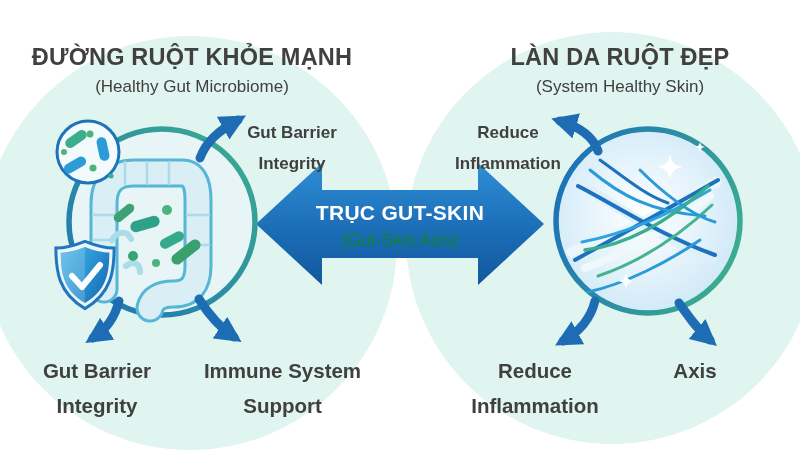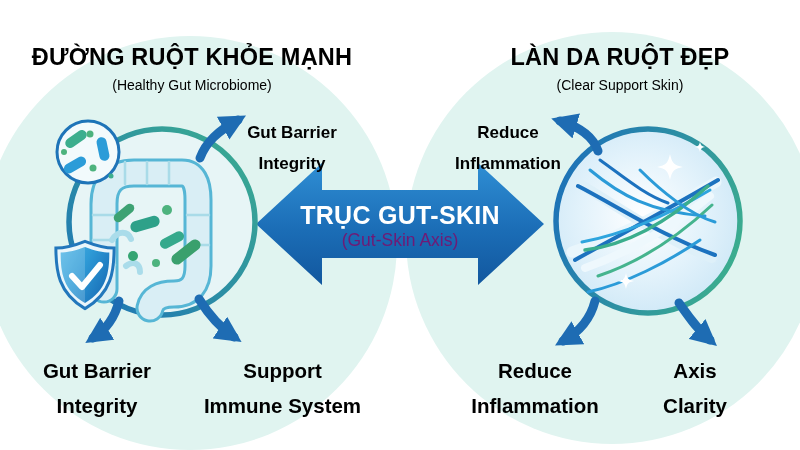--- a/index.html
+++ b/index.html
@@ -1,28 +1,28 @@
 <!DOCTYPE html>
 <html><head>
 <meta charset="utf-8">
 <style>
   html,body{margin:0;padding:0;background:#ffffff;}
   #stage{
     position:relative;width:800px;height:450px;overflow:hidden;
     background:#ffffff;font-family:"Liberation Sans",sans-serif;
   }
   #stage svg{position:absolute;left:0;top:0;}
-  .txt{position:absolute;color:#000000;text-align:center;line-height:1.18;}
+  .txt{position:absolute;color:#404040;text-align:center;line-height:1.18;}
   .title{font-size:23.5px;font-weight:bold;letter-spacing:.2px;}
-  .subtitle{font-size:14px;font-weight:500;margin-top:3px;}
+  .subtitle{font-size:17px;font-weight:500;margin-top:3px;}
   .callout-sm{font-size:17px;font-weight:bold;}
   .callout-lg{font-size:20.5px;font-weight:bold;}
   .line{display:block;margin-top:11px;}
-  .axis-title{font-size:25px;font-weight:bold;color:#ffffff;letter-spacing:.3px;}
-  .axis-subtitle{font-size:17.5px;font-weight:500;color:#701a75;}
+  .axis-title{font-size:21px;font-weight:bold;color:#ffffff;letter-spacing:.3px;}
+  .axis-subtitle{font-size:17.5px;font-weight:500;color:#15803d;}
 </style>
 </head>
 <body>
 
 <div id="stage">
 
   <svg width="800" height="450" viewBox="0 0 800 450">
     <defs>
       <linearGradient id="circGrad" x1="0" y1="1" x2="1" y2="0">
         <stop offset="0" stop-color="#1d72b8"></stop>
@@ -152,48 +152,47 @@
       <path d="M 598,151 C 593,136 580,127 560,121" marker-end="url(#flowHead)"></path>
       <path d="M 595,301 C 591,317 581,331 563,341" marker-end="url(#flowHead)"></path>
       <path d="M 679,303 C 689,317 697,329 710,340" marker-end="url(#flowHead)"></path>
     </g>
   </svg>
 
   <div class="txt title" style="left:12px;top:44px;width:360px;">ĐƯỜNG RUỘT KHỎE MẠNH</div>
   <div class="txt subtitle" style="left:12px;top:74px;width:360px;">(Healthy Gut Microbiome)</div>
 
   <div class="txt title" style="left:445px;top:44px;width:350px;">LÀN DA RUỘT ĐẸP</div>
-  <div class="txt subtitle" style="left:445px;top:74px;width:350px;">(Clear Support Skin)</div>
+  <div class="txt subtitle" style="left:445px;top:74px;width:350px;">(System Healthy Skin)</div>
 
   <div class="txt callout-sm" style="left:232px;top:112px;width:120px;">
     <span class="line">Gut Barrier</span>
     <span class="line">Integrity</span>
   </div>
 
   <div class="txt callout-sm" style="left:443px;top:112px;width:130px;">
     <span class="line">Reduce</span>
     <span class="line">Inflammation</span>
   </div>
 
   <div class="txt callout-lg" style="left:12px;top:348px;width:170px;">
     <span class="line">Gut Barrier</span>
     <span class="line">Integrity</span>
   </div>
 
   <div class="txt callout-lg" style="left:190px;top:348px;width:185px;">
+    <span class="line">Immune System</span>
     <span class="line">Support</span>
-    <span class="line">Immune System</span>
   </div>
 
   <div class="txt callout-lg" style="left:445px;top:348px;width:180px;">
     <span class="line">Reduce</span>
     <span class="line">Inflammation</span>
   </div>
 
   <div class="txt callout-lg" style="left:615px;top:348px;width:160px;">
     <span class="line">Axis</span>
-    <span class="line">Clarity</span>
   </div>
 
   <div class="txt axis-title" style="left:290px;top:201px;width:220px;">TRỤC GUT-SKIN</div>
   <div class="txt axis-subtitle" style="left:290px;top:230px;width:220px;">(Gut-Skin Axis)</div>
 
 </div>
 
 </body></html>

